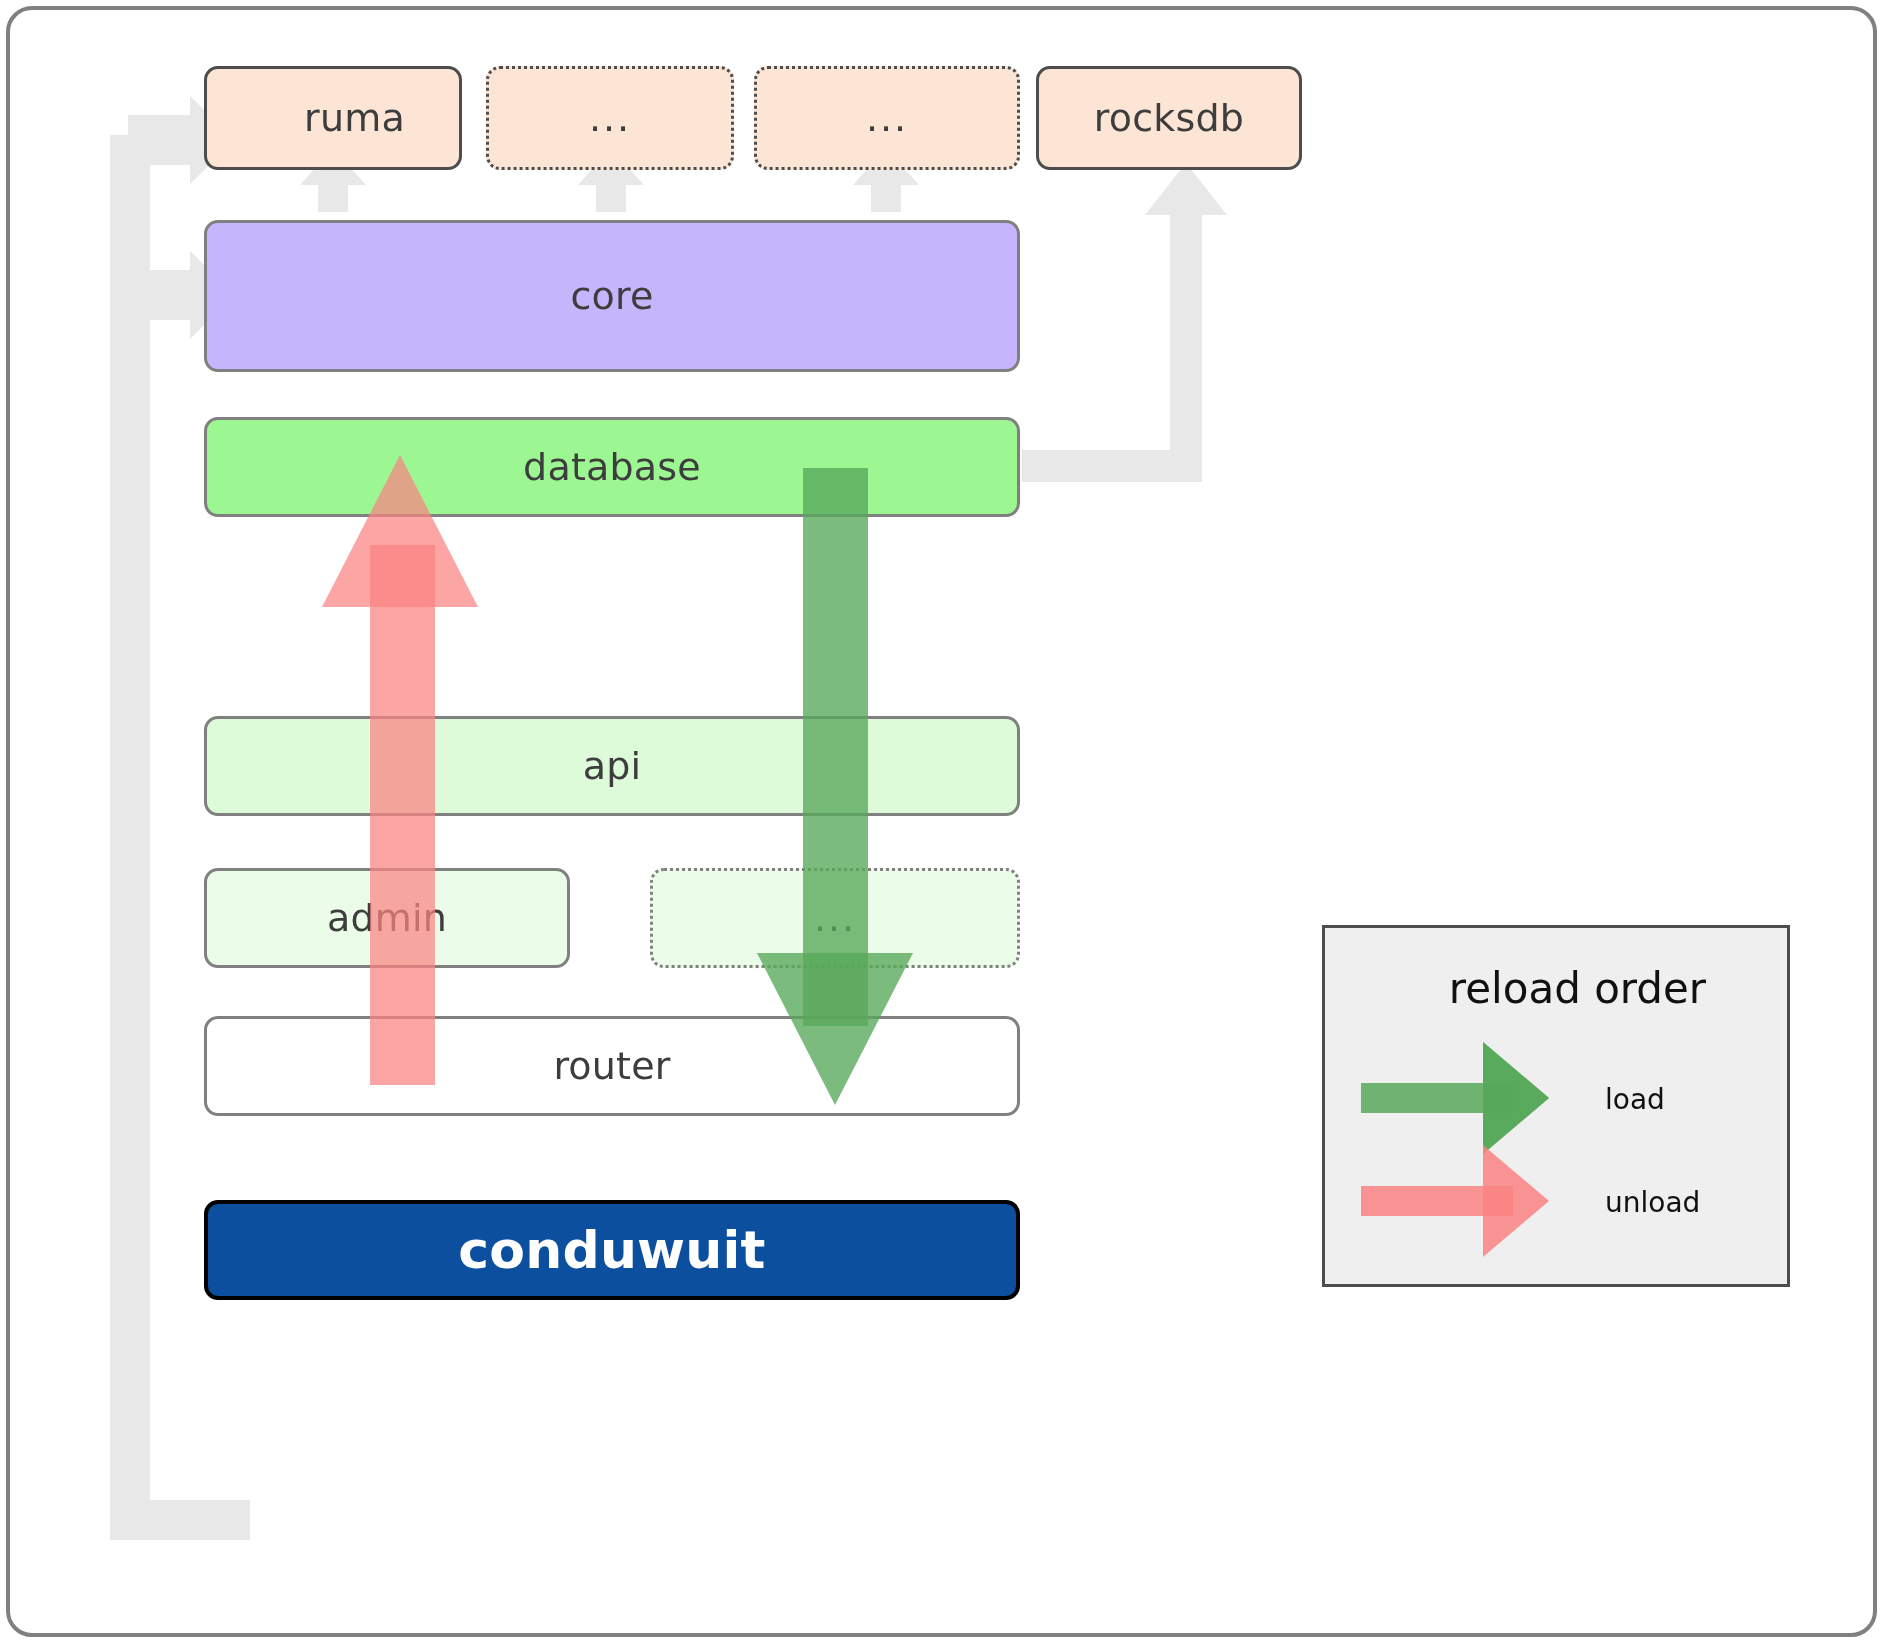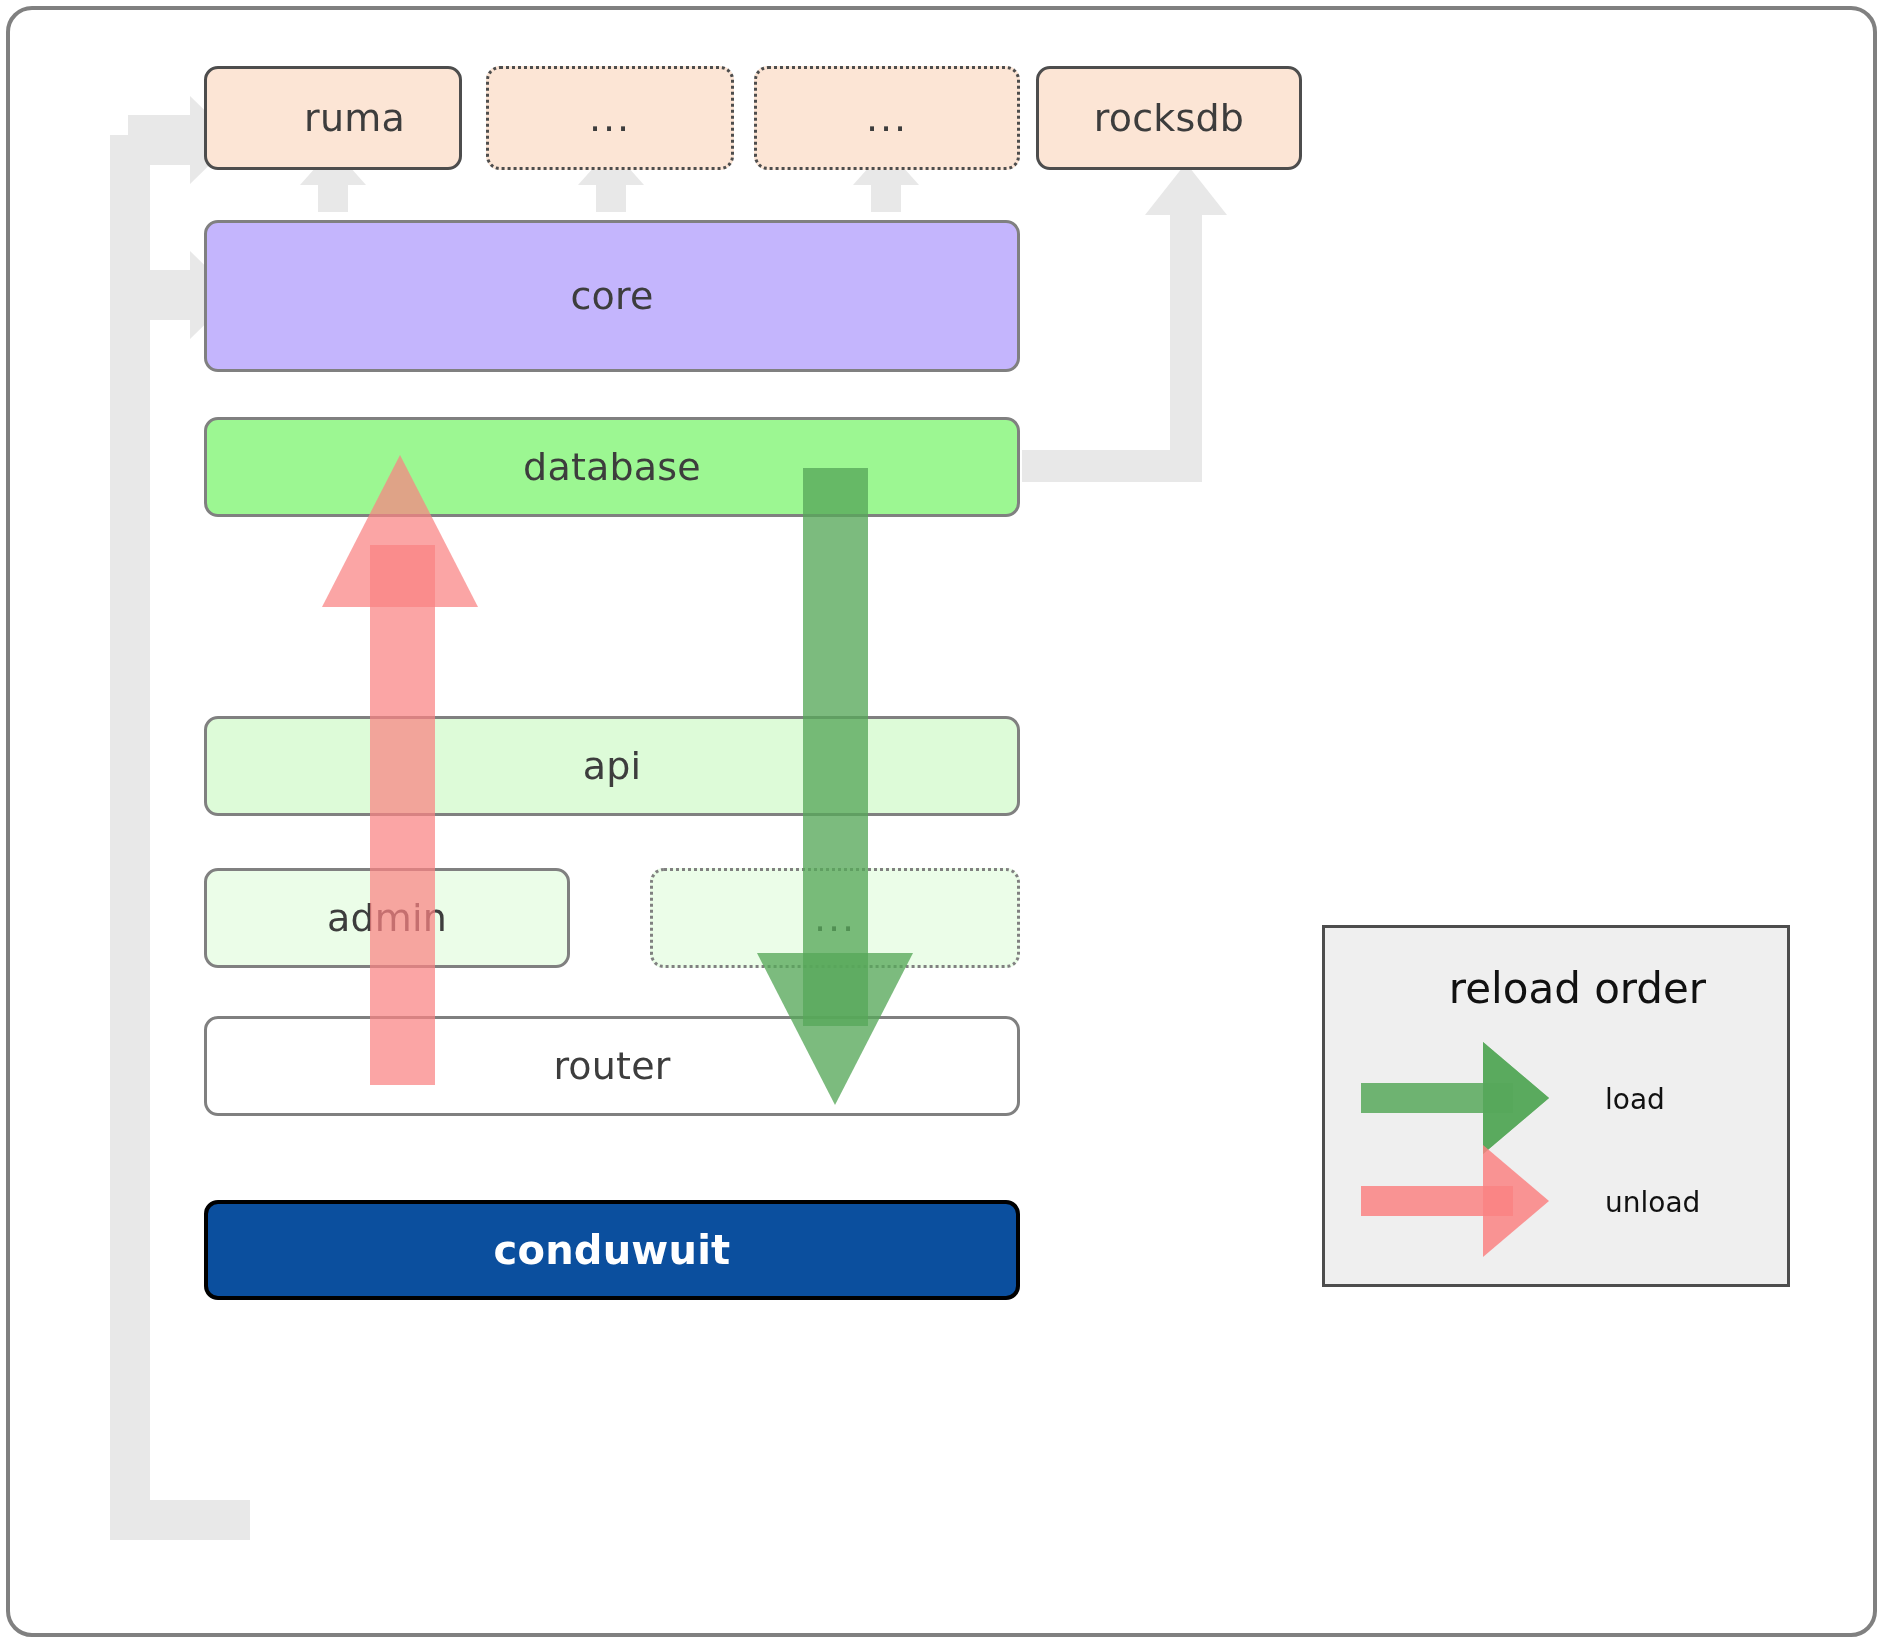--- a/index.html
+++ b/index.html
@@ -66,21 +66,21 @@
     border: 3px dotted #808080;
   }
   .node.router {
     background: #ffffff;
     border: 3px solid #808080;
   }
   .node.conduwuit {
     background: #0b4f9e;
     border: 4px solid #000000;
     color: #ffffff;
-    font-size: 40px;
+    font-size: 52px;
     font-weight: 700;
   }
   .dots-label { letter-spacing: 2px; font-size: 38px; }
 
   .svg-layer {
     position: absolute;
     left: 0; top: 0;
     width: 1883px; height: 1643px;
     pointer-events: none;
   }

